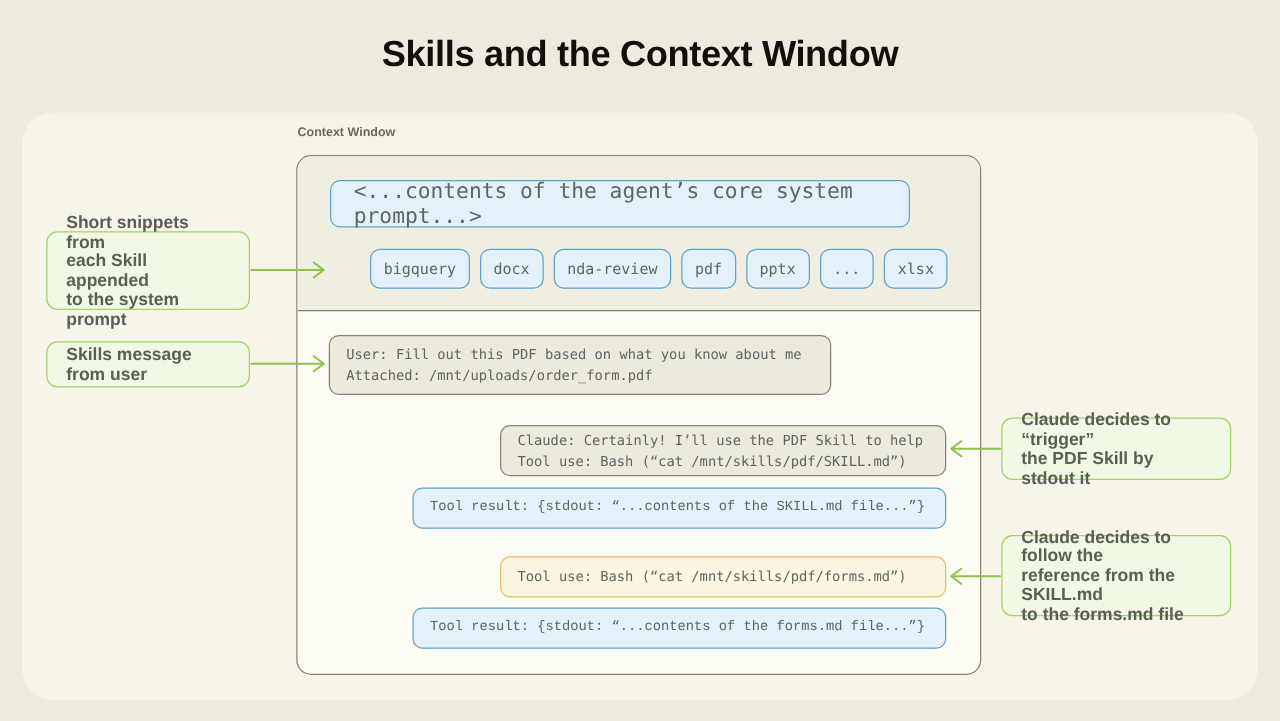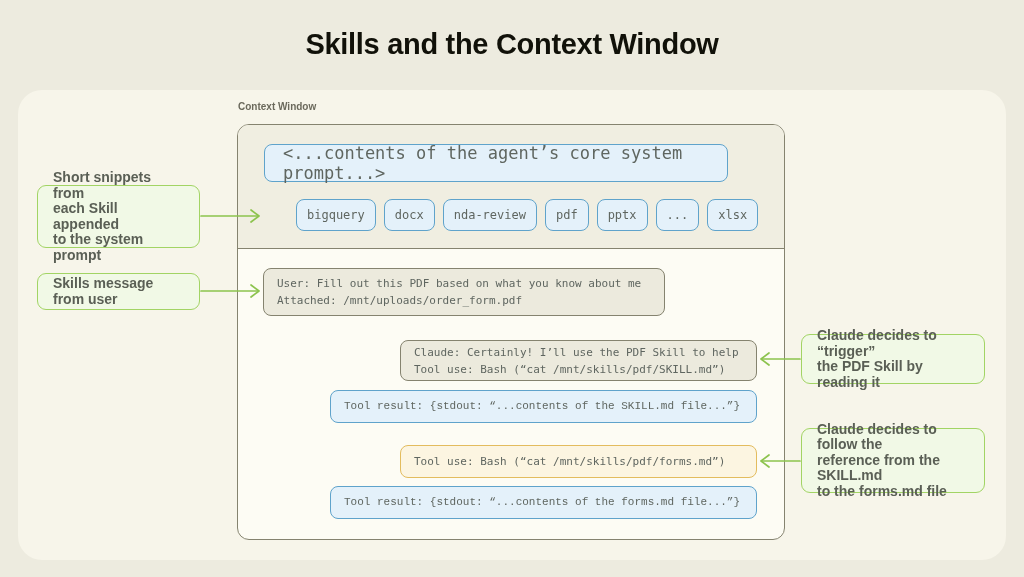--- a/index.html
+++ b/index.html
@@ -164,21 +164,21 @@
 Tool use: Bash (“cat /mnt/skills/pdf/SKILL.md”)</div>
 <div class="msg blue mono msg-result1">Tool result: {stdout: “...contents of the SKILL.md file...”}</div>
 <div class="msg yellow mono msg-tooluse2">Tool use: Bash (“cat /mnt/skills/pdf/forms.md”)</div>
 <div class="msg blue mono msg-result2">Tool result: {stdout: “...contents of the forms.md file...”}</div>
 
 <div class="callout co-left1">Short snippets from
 each Skill appended
 to the system prompt</div>
 <div class="callout co-left2">Skills message from user</div>
 <div class="callout co-right1">Claude decides to “trigger”
-the PDF Skill by reading it</div>
+the PDF Skill by stdout it</div>
 <div class="callout co-right2">Claude decides to follow the
 reference from the SKILL.md
 to the forms.md file</div>
 
 <svg class="arrows" viewBox="0 0 1024 577">
   <g>
     <path d="M 201 216 H 258"></path>
     <path d="M 251 210 L 259 216 L 251 222"></path>
   </g>
   <g>

